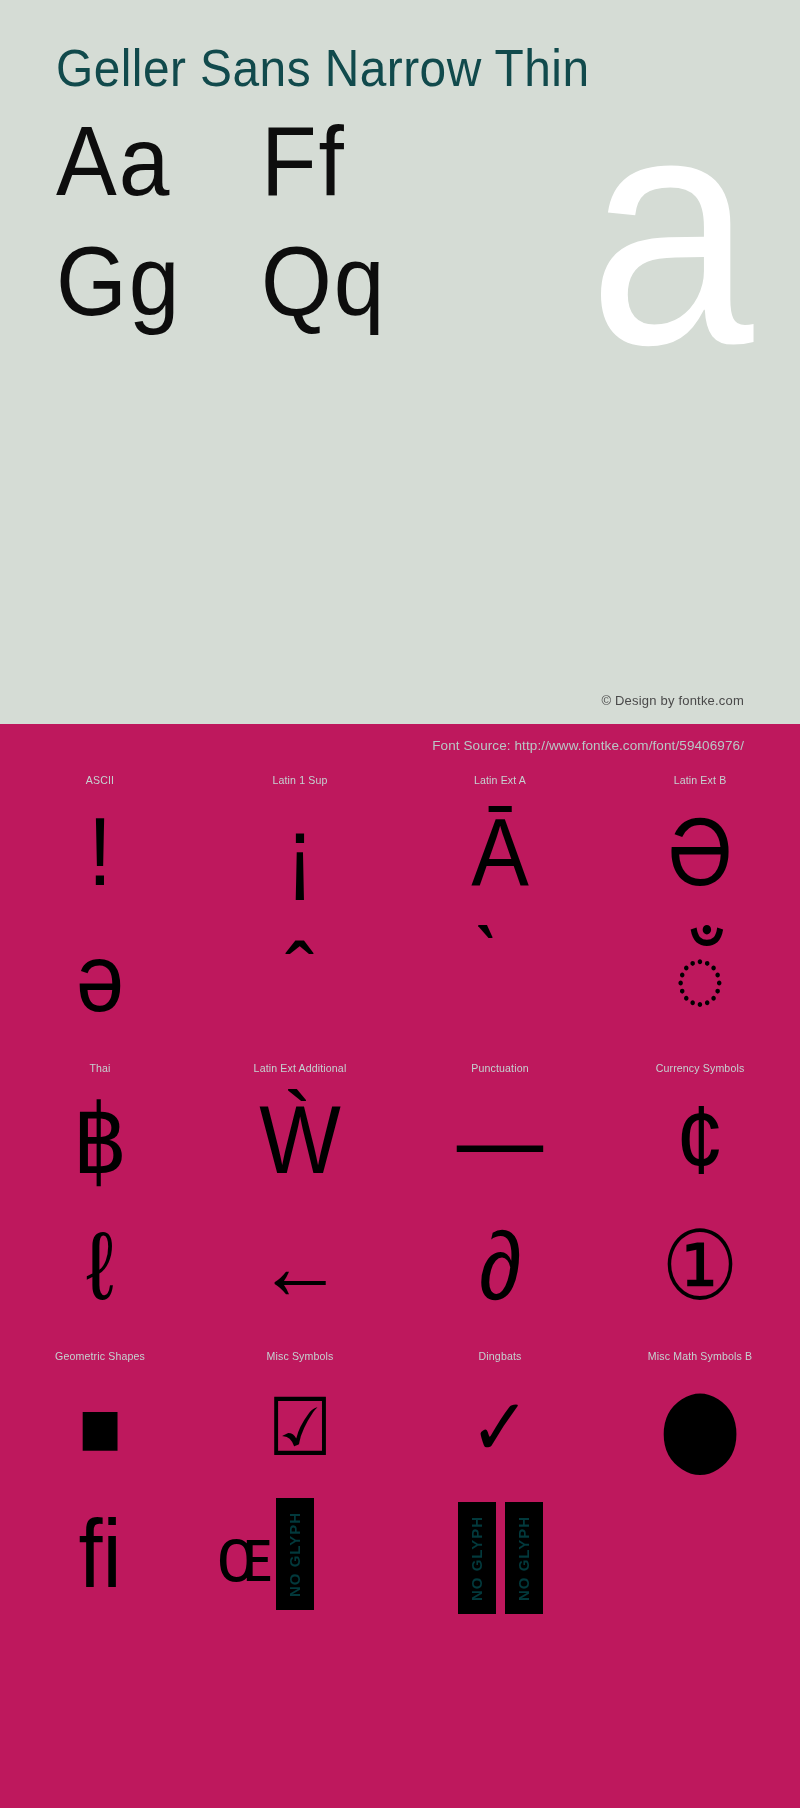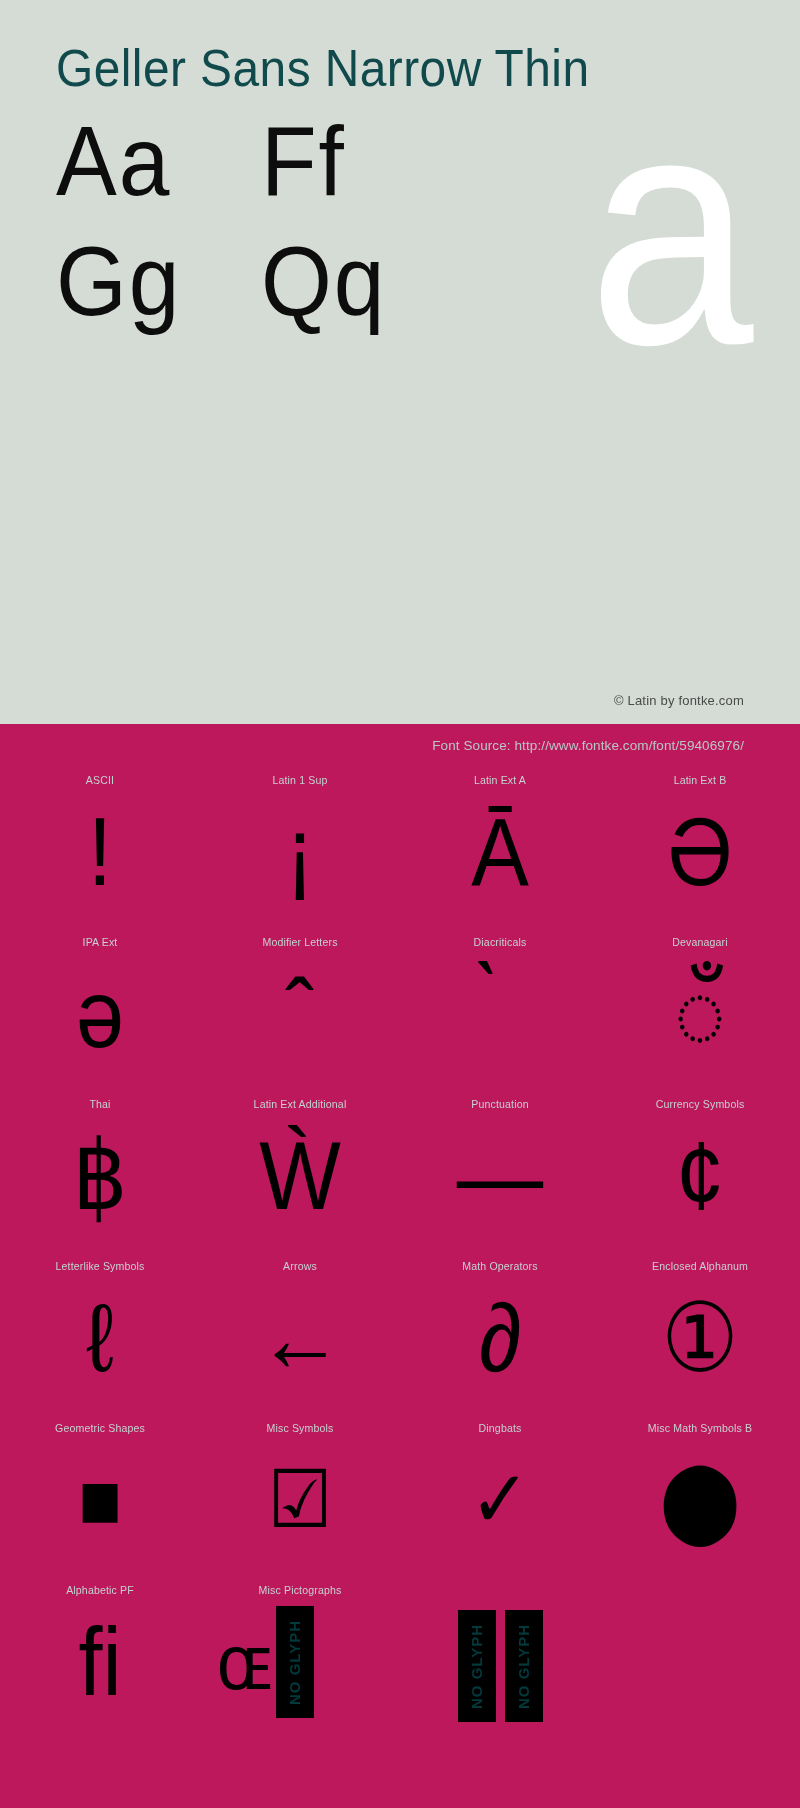--- a/index.html
+++ b/index.html
@@ -206,98 +206,80 @@
 
   <div class="bigrow">
     <div class="pair p1">Aa</div>
     <div class="pair p2">Ff</div>
     <div class="pair p3">Gg</div>
     <div class="pair p4">Qq</div>
     <div class="giant">a</div>
   </div>
 
 
-  <div class="credit">© Latin by fontke.com</div>
+  <div class="credit">© Design by fontke.com</div>
 </div>
 
 <div class="blocks">
 
   <div class="source">Font Source: http://www.fontke.com/font/59406976/</div>
 
   <div class="grid-row label-row">
     <div class="cell blk-label">ASCII</div>
     <div class="cell blk-label">Latin 1 Sup</div>
     <div class="cell blk-label">Latin Ext A</div>
     <div class="cell blk-label">Latin Ext B</div>
   </div>
   <div class="grid-row glyph-row">
     <div class="cell glyph">!</div>
     <div class="cell glyph">¡</div>
     <div class="cell glyph">Ā</div>
     <div class="cell glyph">Ә</div>
   </div>
 
-  <div class="grid-row label-row">
-    <div class="cell blk-label">IPA Ext</div>
-    <div class="cell blk-label">Modifier Letters</div>
-    <div class="cell blk-label">Diacriticals</div>
-    <div class="cell blk-label">Devanagari</div>
-  </div>
   <div class="grid-row glyph-row">
     <div class="cell glyph">ə</div>
     <div class="cell glyph">ˆ</div>
     <div class="cell glyph">̀</div>
     <div class="cell glyph">ँ</div>
   </div>
 
   <div class="grid-row label-row">
     <div class="cell blk-label">Thai</div>
     <div class="cell blk-label">Latin Ext Additional</div>
     <div class="cell blk-label">Punctuation</div>
     <div class="cell blk-label">Currency Symbols</div>
   </div>
   <div class="grid-row glyph-row">
     <div class="cell glyph">฿</div>
     <div class="cell glyph">Ẁ</div>
     <div class="cell glyph">—</div>
     <div class="cell glyph">¢</div>
   </div>
 
-  <div class="grid-row label-row">
-    <div class="cell blk-label">Letterlike Symbols</div>
-    <div class="cell blk-label">Arrows</div>
-    <div class="cell blk-label">Math Operators</div>
-    <div class="cell blk-label">Enclosed Alphanum</div>
-  </div>
   <div class="grid-row glyph-row">
     <div class="cell glyph">ℓ</div>
     <div class="cell glyph">←</div>
     <div class="cell glyph">∂</div>
     <div class="cell glyph">①</div>
   </div>
 
   <div class="grid-row label-row">
     <div class="cell blk-label">Geometric Shapes</div>
     <div class="cell blk-label">Misc Symbols</div>
     <div class="cell blk-label">Dingbats</div>
     <div class="cell blk-label">Misc Math Symbols B</div>
   </div>
   <div class="grid-row glyph-row">
     <div class="cell glyph shape">■</div>
     <div class="cell glyph shape">☑</div>
     <div class="cell glyph shape">✓</div>
     <div class="cell glyph shape">⬤</div>
   </div>
 
-  <div class="grid-row label-row">
-    <div class="cell blk-label">Alphabetic PF</div>
-    <div class="cell blk-label">Misc Pictographs</div>
-    <div class="cell blk-label"></div>
-    <div class="cell blk-label"></div>
-  </div>
   <div class="grid-row glyph-row">
     <div class="cell glyph">ﬁ</div>
     <div class="cell">
       <div class="pre-noglyph">
         <span class="glyph small">ɶ</span>
         <span class="ng-box">
           <span class="ng-text">NO GLYPH</span>
         </span>
       </div>
     </div>

